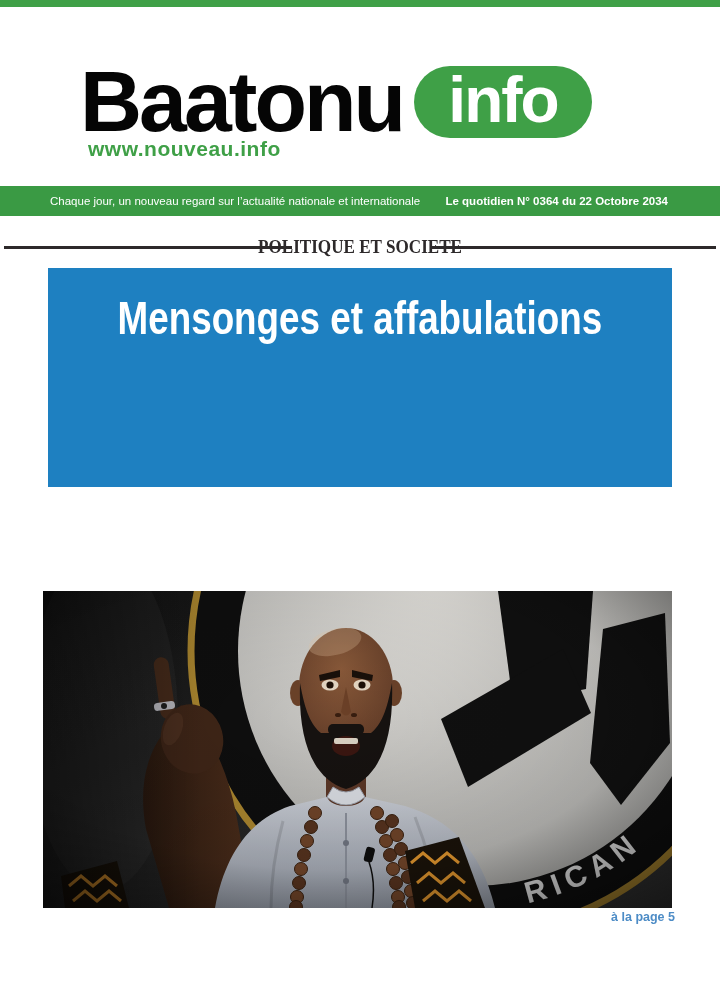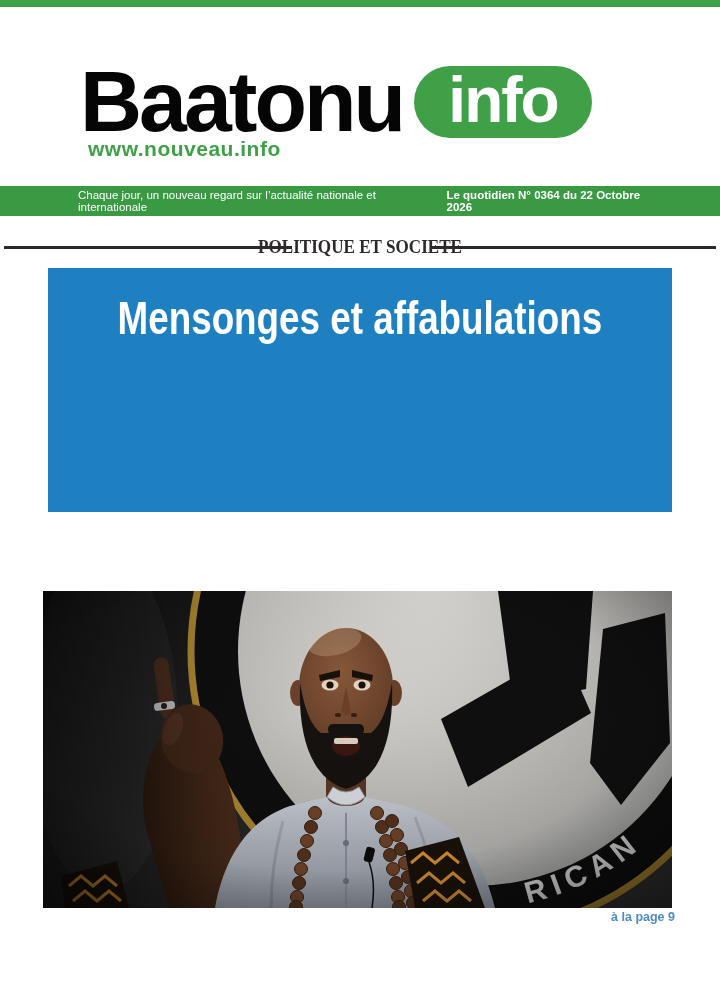--- a/index.html
+++ b/index.html
@@ -16,35 +16,35 @@
          background:#3fa047;border-radius:46px;display:flex;align-items:center;
          justify-content:center;}
   .badge span{color:#ffffff;font-size:64px;font-weight:800;letter-spacing:-2px;
          line-height:64px;transform:translateY(-2px);}
   .website{position:absolute;left:88px;top:137px;font-size:21px;font-weight:700;
          color:#3fa047;letter-spacing:.5px;}
 
   
   .banner{position:absolute;left:0;top:186px;width:720px;height:30px;background:#3a9a44;
           display:flex;align-items:center;justify-content:space-between;
-          padding:0 52px 0 78px;box-sizing:border-box;}
+          padding:0 52px 0 50px;box-sizing:border-box;}
   .banner .tagline{color:#ffffff;font-size:11.5px;font-weight:400;}
   .banner .edition{color:#ffffff;font-size:11.5px;font-weight:700;}
 
   
   .section-head{position:absolute;left:0;top:234px;width:720px;height:26px;}
   .section-head .line{position:absolute;top:12px;height:3px;background:#2d292a;}
   .section-head .line.l{left:4px;width:288px;}
   .section-head .line.r{left:430px;width:286px;}
   .section-title{position:absolute;left:0;top:3px;width:720px;text-align:center;
       font-family:"Liberation Serif","DejaVu Serif",serif;font-weight:700;
       font-size:18px;letter-spacing:0px;color:#2d292a;transform:scaleX(.95);}
 
   
-  .headline-box{position:absolute;left:48px;top:268px;width:624px;height:244px;
+  .headline-box{position:absolute;left:48px;top:268px;width:624px;height:219px;
       background:#1e80c1;text-align:center;color:#fff;}
   .kicker{margin-top:24px;font-size:46px;font-weight:800;line-height:52px;
       display:inline-block;transform:scaleX(.80);white-space:nowrap;}
   .big-title{margin-top:6px;}
   .big-title .line{font-size:70px;font-weight:800;line-height:71px;
       display:block;transform:scaleX(.76);white-space:nowrap;}
 
   
   .photo{position:absolute;left:43px;top:591px;width:629px;height:317px;}
   .photo svg{display:block;width:629px;height:317px;}
@@ -61,21 +61,21 @@
 <header>
   <div class="brand">Baatonu</div>
   <div class="badge">
     <span>info</span>
   </div>
   <div class="website">www.nouveau.info</div>
 </header>
 
 <div class="banner">
   <span class="tagline">Chaque jour, un nouveau regard sur l’actualité nationale et internationale</span>
-  <span class="edition">Le quotidien N° 0364 du 22 Octobre 2026</span>
+  <span class="edition">Le quotidien N° 0364 du 22 Octobre 2034</span>
 </div>
 
 <div class="section-head">
   <div class="line l"></div>
   <div class="section-title">POLITIQUE ET SOCIETE</div>
   <div class="line r"></div>
 </div>
 
 <div class="headline-box">
   <div class="kicker">Mensonges et affabulations</div>
@@ -222,13 +222,13 @@
         <path d="M 30,310 L 42,300 L 54,310 L 66,300 L 78,310"></path>
       </g>
     </g>
   </g>
 
   <rect x="0" y="0" width="160" height="317" fill="url(#leftDark)"></rect>
   <rect x="0" y="0" width="629" height="317" fill="url(#vignG)"></rect>
 </svg>
 </div>
 
-<div class="page-ref">à la page 9</div>
+<div class="page-ref">à la page 5</div>
 
 </body></html>

